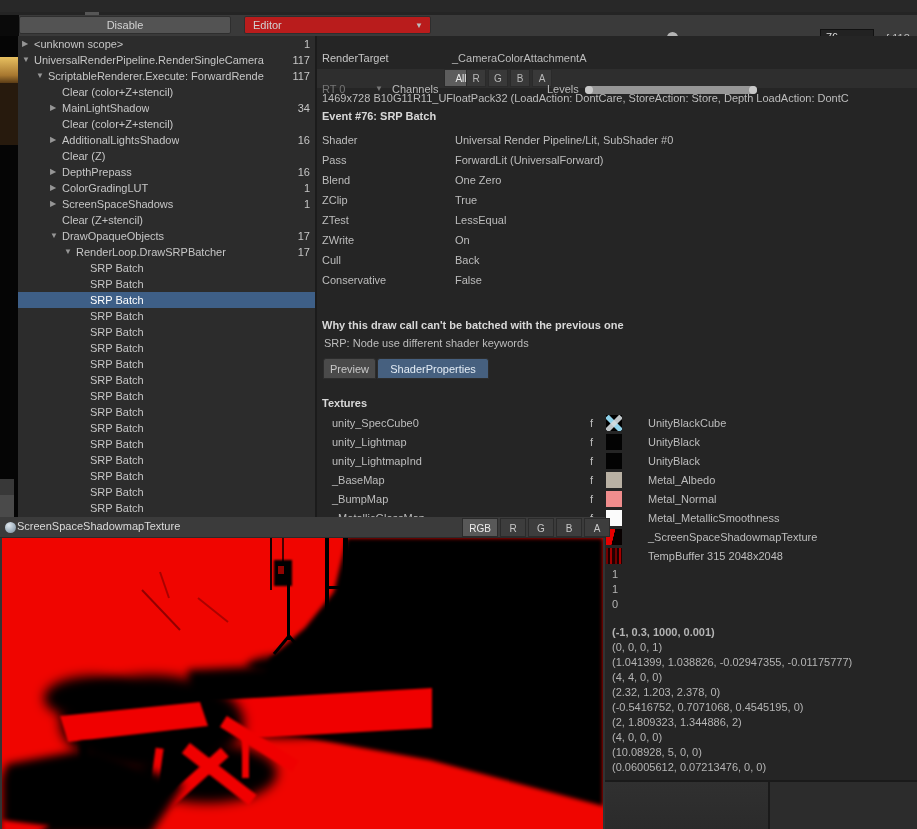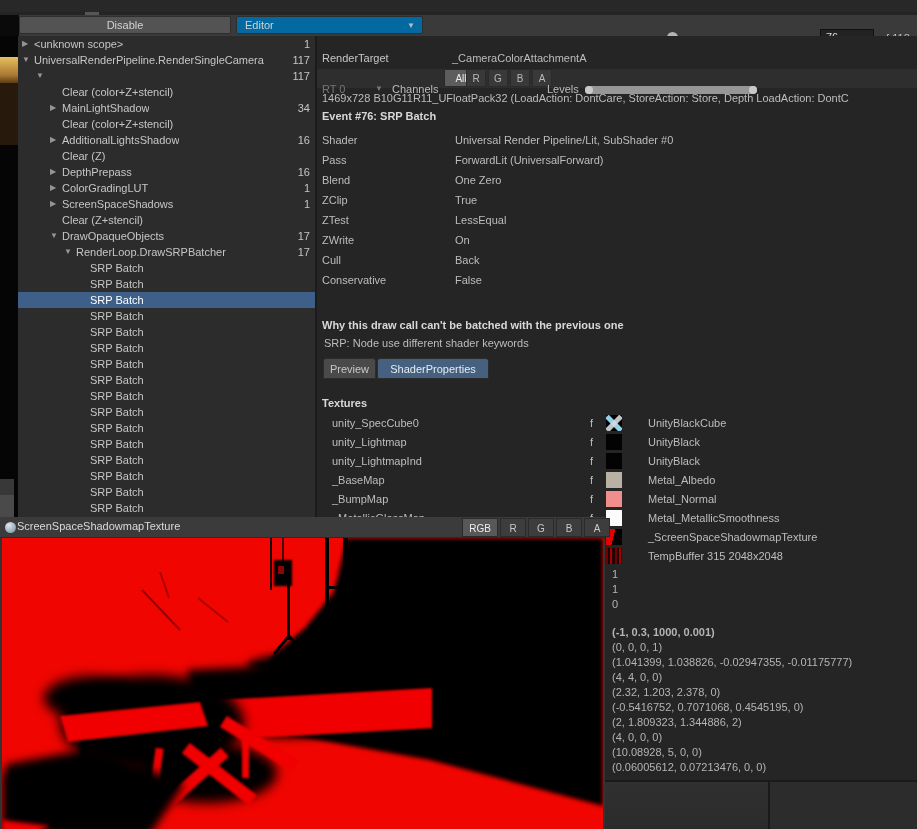--- a/index.html
+++ b/index.html
@@ -8,21 +8,21 @@
         -webkit-font-smoothing:antialiased;color:#c6c6c6;}
   .abs{position:absolute;margin-top:12px;}
   
   #top-strip{left:0;top:0;width:917px;height:3px;background:#242424;}
   #top-notch{left:85px;top:0;width:14px;height:3px;background:#565656;}
   #toolbar{left:19px;top:3px;width:898px;height:21px;background:#3a3a3a;}
   #toolbar-left-void{left:0;top:3px;width:19px;height:21px;background:#0a0a0a;}
   .tb-btn{position:absolute;top:1px;height:18px;background:#535353;border:1px solid #2e2e2e;
           border-radius:2px;color:#d2d2d2;font-size:11px;line-height:17px;text-align:center;box-sizing:border-box;}
   #disable-btn{left:0;width:212px;}
-  #editor-dd{left:217px;width:187px;text-align:left;padding-left:8px;background:#0369a1;}
+  #editor-dd{left:225px;width:187px;text-align:left;padding-left:8px;background:#b91c1c;}
   #editor-dd .caret{position:absolute;right:7px;top:0;color:#bdbdbd;font-size:8px;line-height:17px;}
   #event-slider-track{left:411px;top:10px;width:386px;height:2px;background:#8f8f8f;border-radius:1px;}
   #event-slider-handle{left:648px;top:5px;width:11px;height:11px;border-radius:50%;background:#b4b4b4;}
   #event-number-field{left:801px;top:2px;width:54px;height:15px;background:#222222;border:1px solid #111;
           color:#dcdcdc;font-size:11px;line-height:15px;padding-left:5px;box-sizing:border-box;}
   #event-total{left:861px;top:3px;font-size:11px;color:#bdbdbd;line-height:16px;}
   
   #scene-strip{left:0;top:24px;width:18px;height:481px;background:#050505;overflow:hidden;}
   .scene-blob{position:absolute;left:0;width:18px;}
   #scene-gold{top:21px;height:26px;background:linear-gradient(180deg,#e8c060,#a87830 70%,#5a3c16);}
@@ -128,20 +128,21 @@
         <span class="tree-label" style="left: 16px;">&lt;unknown scope&gt;</span>
         <span class="tree-count">1</span>
       </div>
       <div class="tree-row">
         <span class="tree-arrow" style="left: 4px;">▼</span>
         <span class="tree-label" style="left: 16px;">UniversalRenderPipeline.RenderSingleCamera</span>
         <span class="tree-count">117</span>
       </div>
       <div class="tree-row">
         <span class="tree-arrow" style="left: 18px;">▼</span>
+        <span class="tree-label" style="left: 30px;">ScriptableRenderer.Execute: ForwardRende</span>
         <span class="tree-count">117</span>
       </div>
       <div class="tree-row">
         <span class="tree-arrow" style="left: 32px;"></span>
         <span class="tree-label" style="left: 44px;">Clear (color+Z+stencil)</span>
         <span class="tree-count"></span>
       </div>
       <div class="tree-row">
         <span class="tree-arrow" style="left: 32px;">▶</span>
         <span class="tree-label" style="left: 44px;">MainLightShadow</span>

